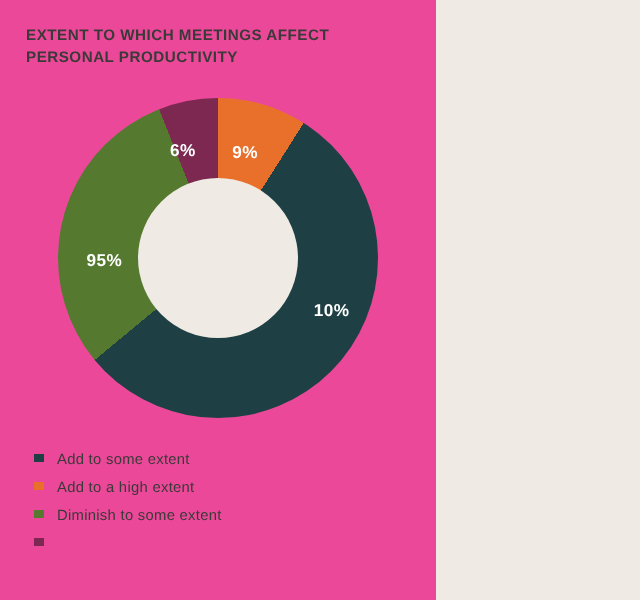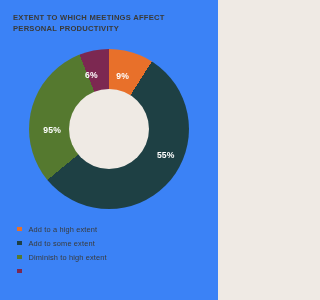--- a/index.html
+++ b/index.html
@@ -5,21 +5,21 @@
   * { margin:0; padding:0; box-sizing:border-box; }
   html, body {
     width:218px; height:300px;
     background:#EFEAE4;
     font-family:"Liberation Sans", sans-serif;
     overflow:hidden;
   }
   #page {
     position:relative;
     width:218px; height:300px;
-    background:#3b82f6;
+    background:#ec4899;
   }
   
   #title {
     position:absolute;
     left:13px; top:13px;
     width:190px;
     font-size:7.6px;
     font-weight:bold;
     line-height:10.5px;
     letter-spacing:0.25px;
@@ -94,38 +94,38 @@
     <span class="line">EXTENT TO WHICH MEETINGS AFFECT</span>
     <span class="line">PERSONAL PRODUCTIVITY</span>
   </div>
 
   <div id="chart-area">
     <div id="donut-wrap">
       <div id="donut" style="background: conic-gradient(rgb(232, 112, 42) 0deg, rgb(232, 112, 42) 32.4deg, rgb(30, 64, 68) 32.4deg, rgb(30, 64, 68) 230.4deg, rgb(85, 121, 47) 230.4deg, rgb(85, 121, 47) 338.4deg, rgb(124, 40, 81) 338.4deg, rgb(124, 40, 81) 360deg);"></div>
       <div id="donut-hole" style="width: 80px; height: 80px; background: rgb(239, 234, 228);"></div>
       <div id="slice-labels">
           <span class="slice-label" style="left: 58.5%; top: 17%; color: rgb(255, 255, 255);">9%</span>
-          <span class="slice-label" style="left: 85.5%; top: 66.5%; color: rgb(255, 255, 255);">55%</span>
+          <span class="slice-label" style="left: 85.5%; top: 66.5%; color: rgb(255, 255, 255);">10%</span>
           <span class="slice-label" style="left: 14.5%; top: 50.5%; color: rgb(255, 255, 255);">95%</span>
           <span class="slice-label" style="left: 39%; top: 16.5%; color: rgb(255, 255, 255);">6%</span>
         </div>
     </div>
   </div>
 
   <div id="legend">
       <div class="legend-item">
+        <span class="legend-swatch" style="background: rgb(30, 64, 68);"></span>
+        <span class="legend-label">Add to some extent</span>
+      </div>
+      <div class="legend-item">
         <span class="legend-swatch" style="background: rgb(232, 112, 42);"></span>
         <span class="legend-label">Add to a high extent</span>
       </div>
       <div class="legend-item">
-        <span class="legend-swatch" style="background: rgb(30, 64, 68);"></span>
-        <span class="legend-label">Add to some extent</span>
-      </div>
-      <div class="legend-item">
         <span class="legend-swatch" style="background: rgb(85, 121, 47);"></span>
-        <span class="legend-label">Diminish to high extent</span>
+        <span class="legend-label">Diminish to some extent</span>
       </div>
       <div class="legend-item">
         <span class="legend-swatch" style="background: rgb(124, 40, 81);"></span>
       </div>
     </div>
 
 </div>
 
 </body></html>

